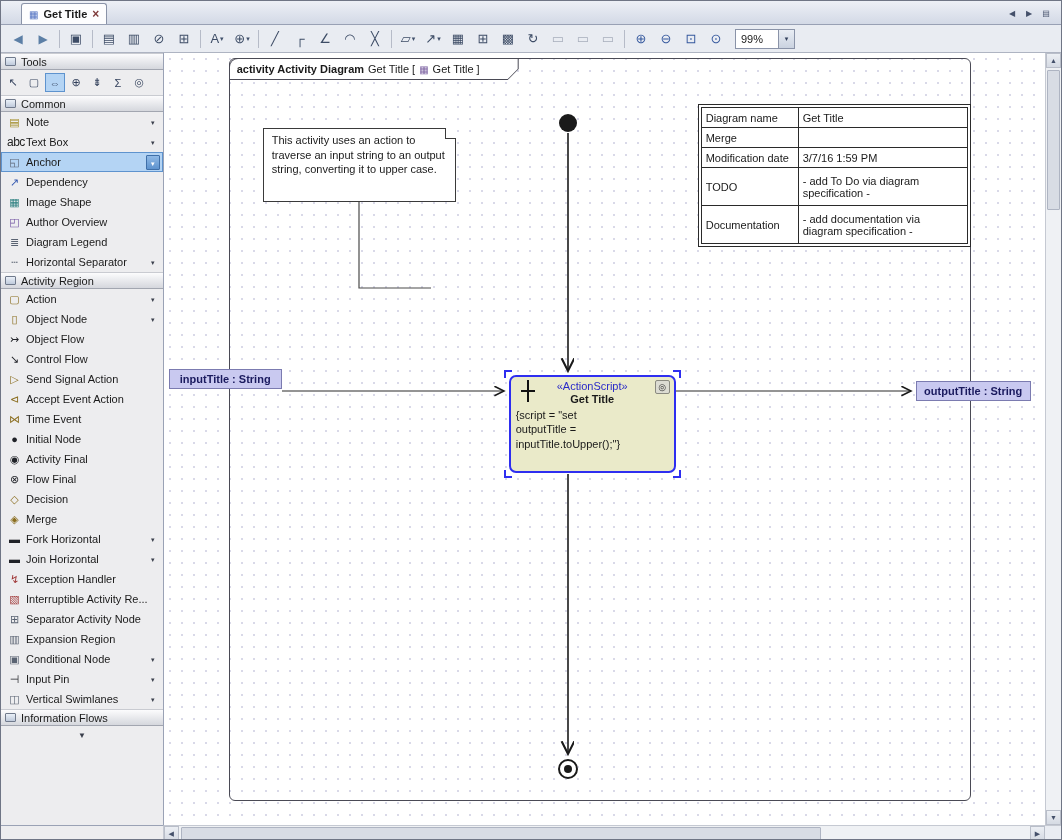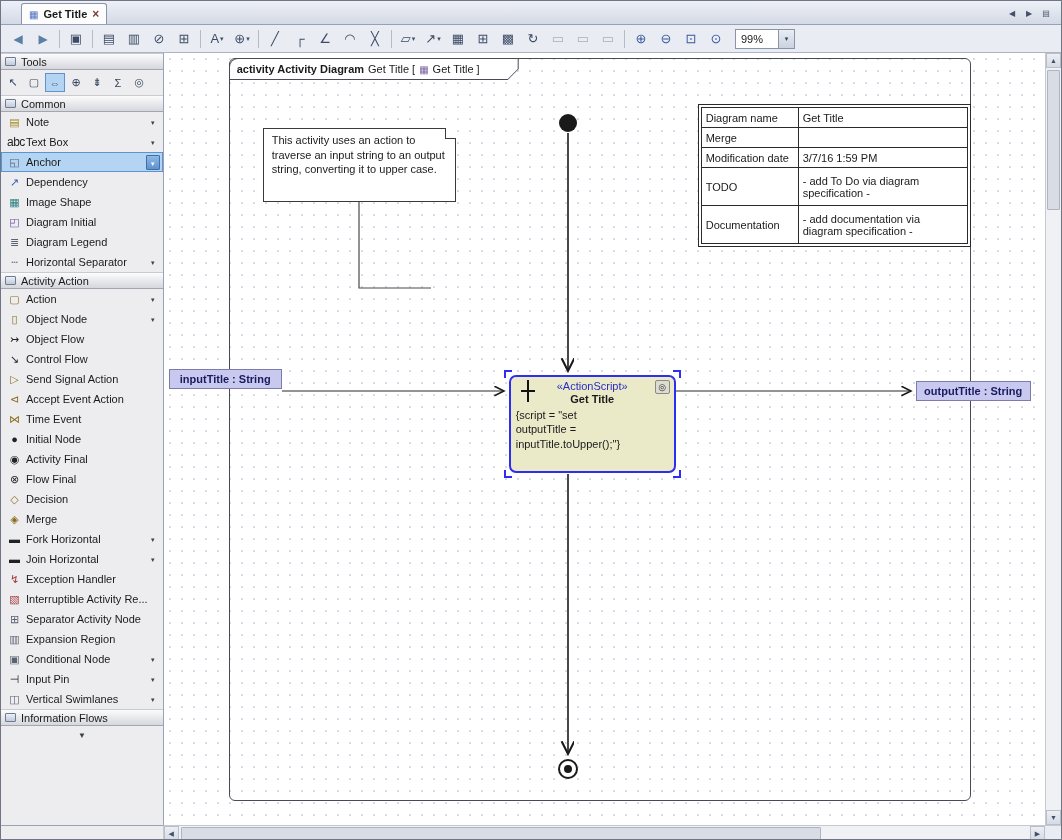--- a/index.html
+++ b/index.html
@@ -291,35 +291,35 @@
       <div class="pal-item">
           <span class="pi-icon ic-blue">↗</span>
           <span class="pi-label">Dependency</span>
         </div>
       <div class="pal-item">
           <span class="pi-icon ic-teal">▦</span>
           <span class="pi-label">Image Shape</span>
         </div>
       <div class="pal-item">
           <span class="pi-icon ic-purple">◰</span>
-          <span class="pi-label">Diagram Initial</span>
+          <span class="pi-label">Author Overview</span>
         </div>
       <div class="pal-item">
           <span class="pi-icon ic-gray">≣</span>
           <span class="pi-label">Diagram Legend</span>
         </div>
       <div class="pal-item">
           <span class="pi-icon ic-gray">┄</span>
           <span class="pi-label">Horizontal Separator</span>
           <span class="pi-caret">▾</span>
         </div>
 
       <div class="pal-header">
         <span class="hdr-icon"></span>
-        <span>Activity Action</span>
+        <span>Activity Region</span>
       </div>
       <div class="pal-item">
           <span class="pi-icon ic-gold">▢</span>
           <span class="pi-label">Action</span>
           <span class="pi-caret">▾</span>
         </div>
       <div class="pal-item">
           <span class="pi-icon ic-gold">▯</span>
           <span class="pi-label">Object Node</span>
           <span class="pi-caret">▾</span>

